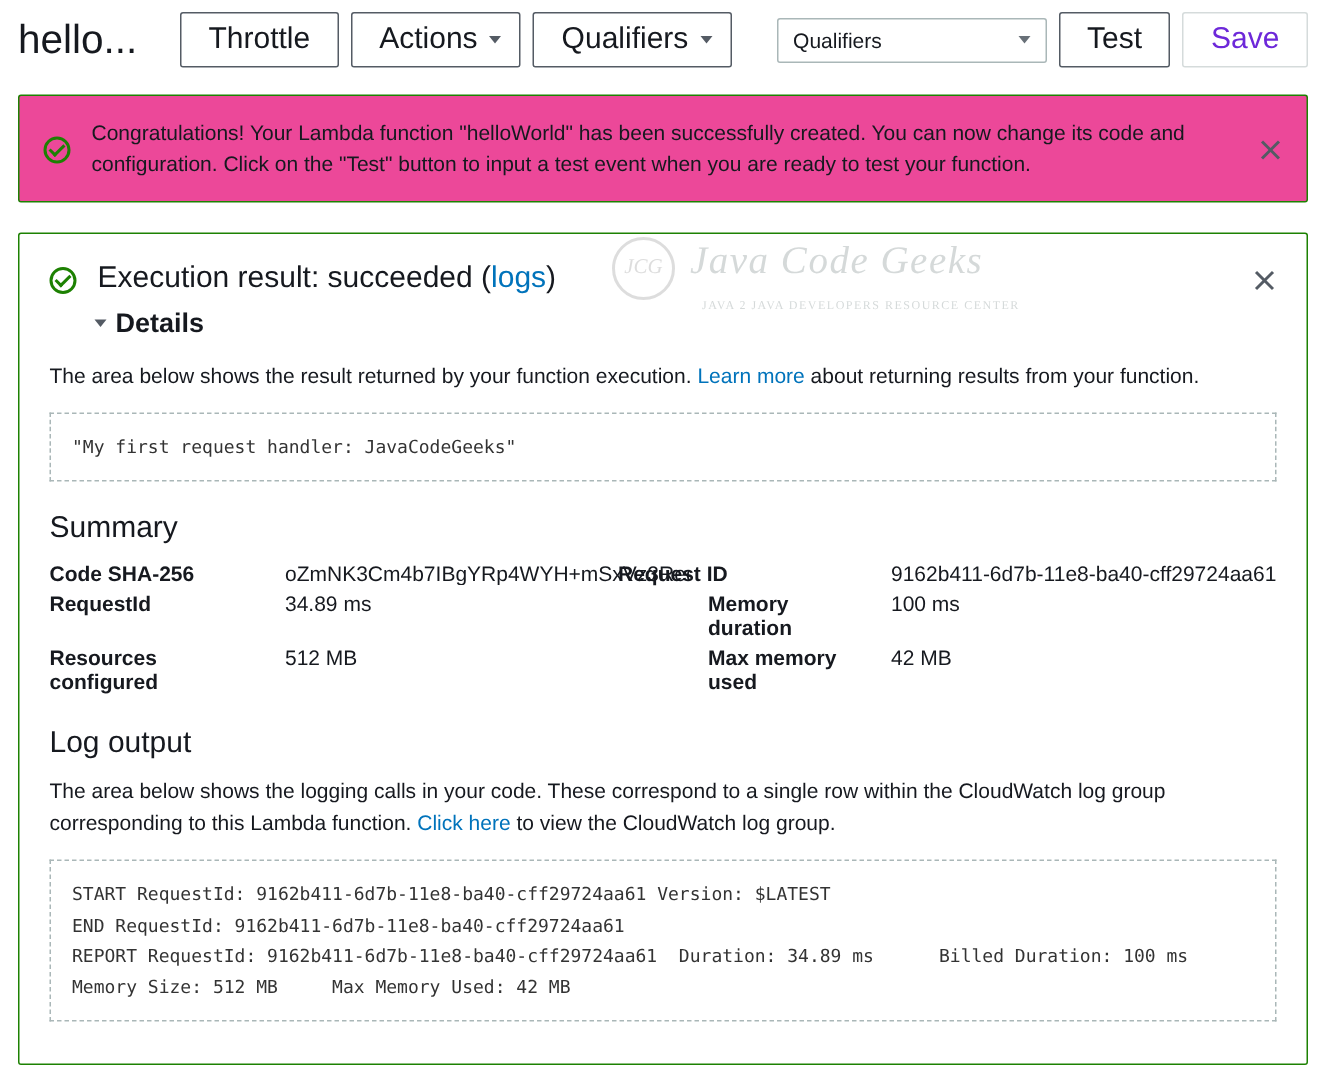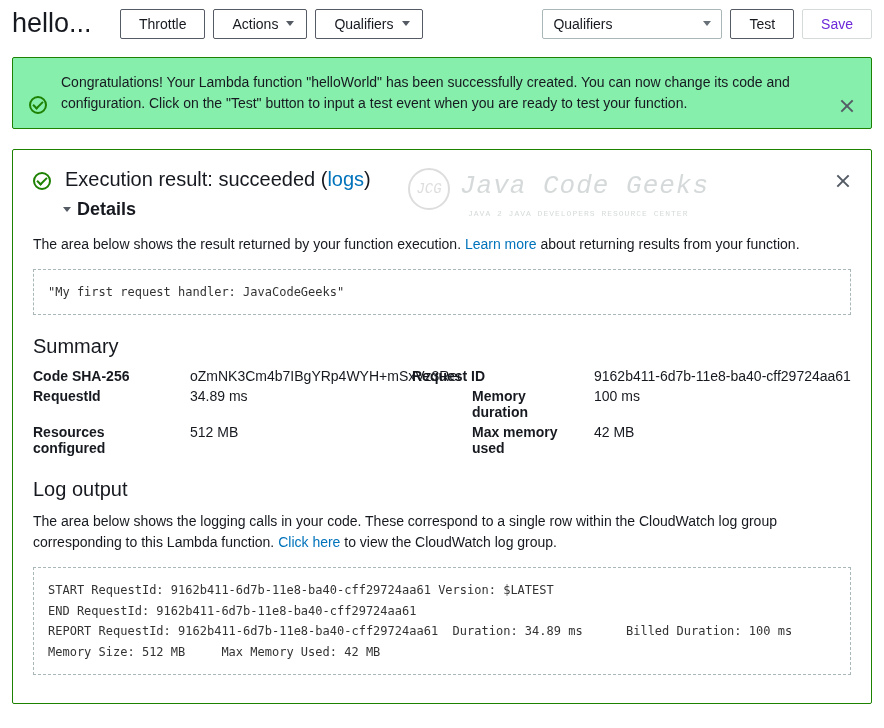--- a/index.html
+++ b/index.html
@@ -24,21 +24,21 @@
       width: 100px;
       white-space: nowrap;
       overflow: hidden;
       text-overflow: ellipsis;
     }
     .btn {
       background: #fff;
       border: 1px solid #545b64;
       border-radius: 2px;
       padding: 6px 18px;
-      font-size: 14px;
+      font-size: 20px;
       cursor: pointer;
       font-family: inherit;
       display: inline-flex;
       align-items: center;
       gap: 8px;
       color: #16191f;
       justify-content: flex-end;
     }
     .btn.drop { padding-right: 12px; }
     .select-box {
@@ -62,27 +62,27 @@
       width: 0; height: 0;
       border-left: 4px solid transparent;
       border-right: 4px solid transparent;
       border-top: 5px solid #545b64;
       display: inline-block;
     }
     .caret-down.light { border-top-color: #687078; }
 
     .alert {
       border: 1px solid #1d8102;
-      background: #86efac;
+      background: #ec4899;
       border-radius: 2px;
       padding: 14px 16px;
       display: flex;
       gap: 14px;
       margin-bottom: 20px;
-      align-items: flex-end;
+      align-items: center;
       line-height: 1.5;
     }
     .alert .msg { flex: 1; color: #16191f; }
     .check-icon {
       width: 18px; height: 18px;
       border: 2px solid #1d8102;
       border-radius: 50%;
       position: relative;
       flex-shrink: 0;
       margin-top: 2px;
@@ -122,24 +122,24 @@
     .panel-head {
       display: flex;
       align-items: center;
       gap: 14px;
       margin-bottom: 8px;
     }
     .exec-title { font-size: 20px; font-weight: 400; flex: 1; }
     .exec-title a { color: #0073bb; text-decoration: none; }
     .watermark {
       position: absolute;
-      top: 18px;
+      top: 2px;
       left: 395px;
       opacity: 0.28;
-      font-family: Liberation Mono, monospace;
+      font-family: Liberation Serif, serif;
       pointer-events: none;
       line-height: 1;
     }
     .watermark .wm-top {
       font-size: 26px;
       color: #6a7a7a;
       font-style: italic;
       letter-spacing: 1px;
     }
     .watermark .wm-sub {

